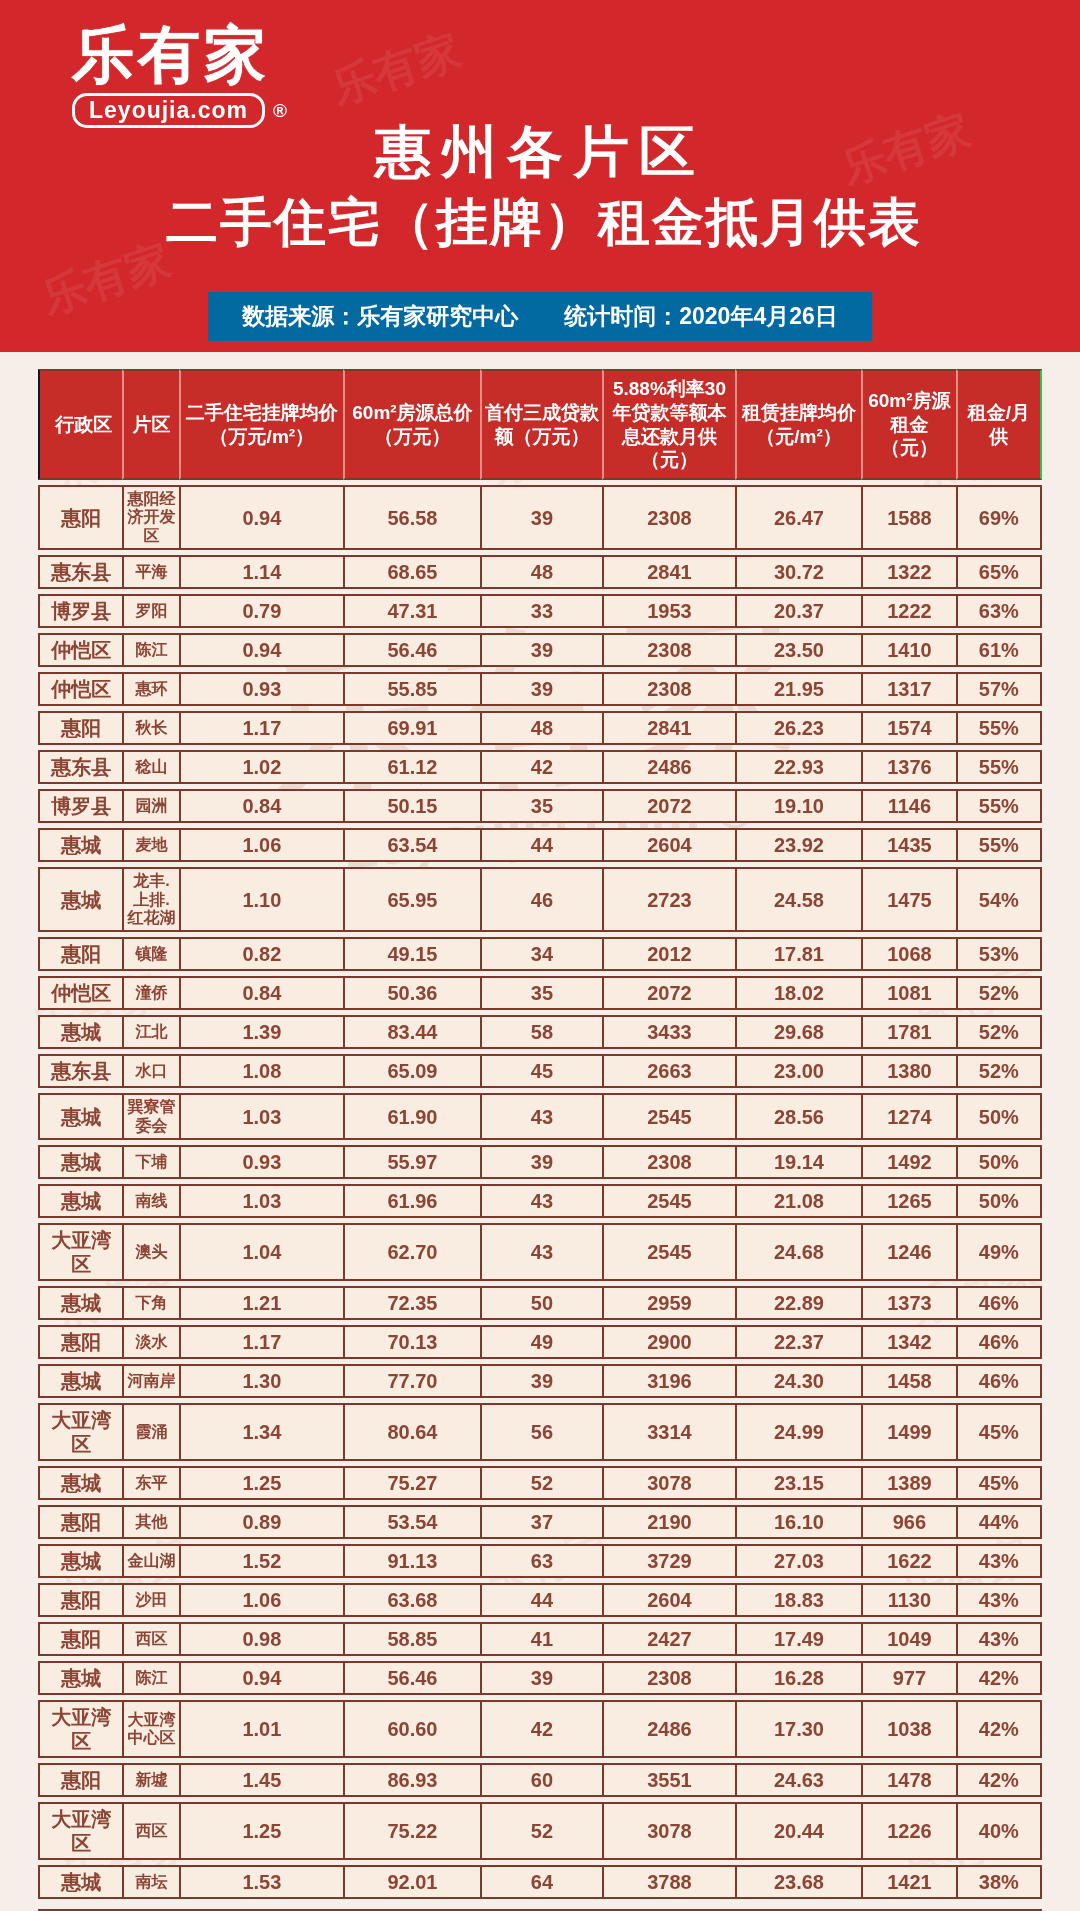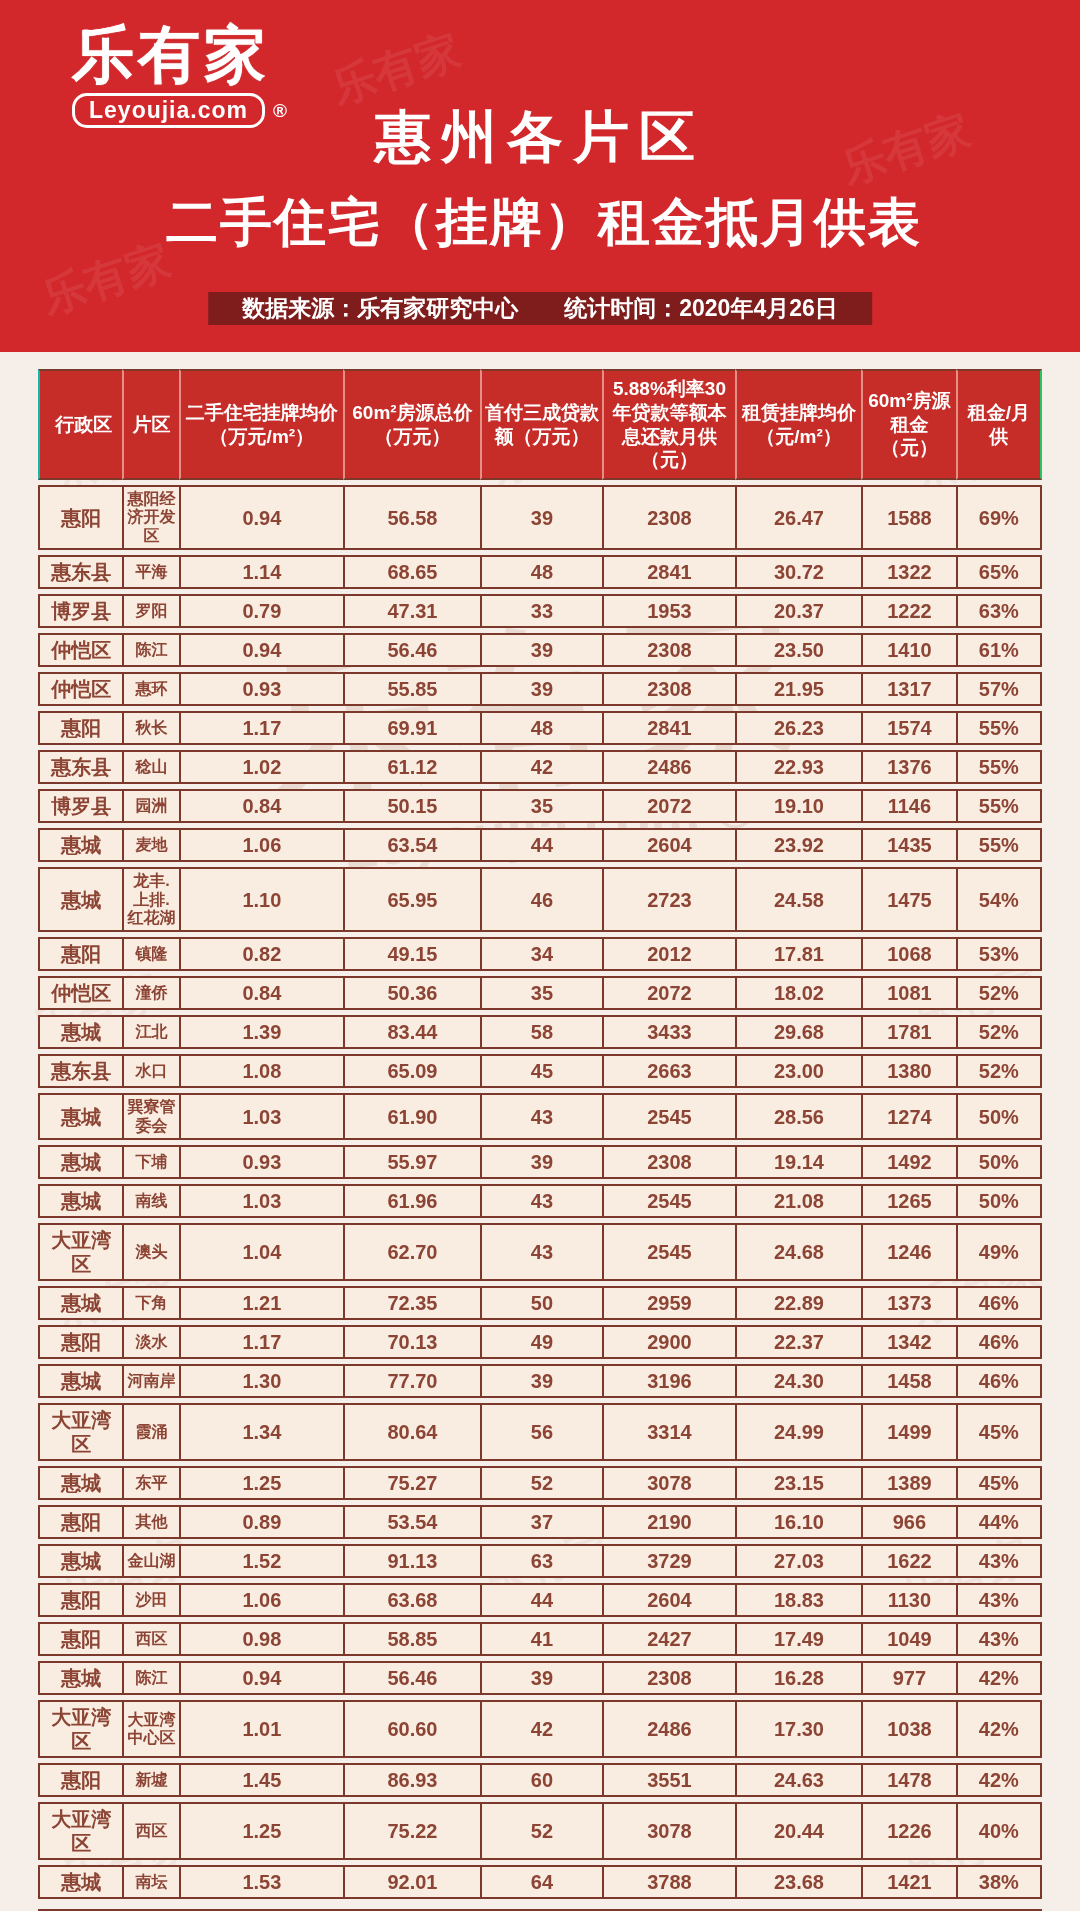--- a/index.html
+++ b/index.html
@@ -9,38 +9,38 @@
     font-family:"Liberation Sans",sans-serif;
   }
   
   .hero{position:absolute;top:0;left:0;width:1080px;height:352px;background:#d2282c;}
   .logo{position:absolute;left:72px;top:22px;color:#fff;}
   .logo-brand{font-size:62px;font-weight:900;letter-spacing:4px;line-height:1.05;
     text-shadow:0 0 1px #fff;}
   .logo-sub{display:flex;align-items:center;gap:8px;margin-top:6px;}
   .logo-box{border:3px solid #fff;border-radius:15px;padding:1px 14px;font-size:23px;font-weight:700;letter-spacing:1px;}
   .logo-reg{font-size:19px;font-weight:700;}
-  .title1{position:absolute;top:100px;left:0;width:100%;text-align:center;color:#fff;
+  .title1{position:absolute;top:115px;left:0;width:100%;text-align:center;color:#fff;
     font-size:56px;font-weight:900;letter-spacing:10px;}
   .title2{position:absolute;top:188px;left:4px;width:100%;text-align:center;color:#fff;
     font-size:52px;font-weight:900;letter-spacing:2px;}
   .source-band{position:absolute;top:292px;left:50%;transform:translateX(-50%);
-    background:#7f1d1d;color:#fff;font-size:23px;font-weight:700;
-    padding:1px 34px;white-space:nowrap;}
+    background:#0369a1;color:#fff;font-size:23px;font-weight:700;
+    padding:9px 34px;white-space:nowrap;}
   .source-band .gap{display:inline-block;width:46px;}
   
   .table-wrap{position:absolute;left:38px;top:364px;width:1004px;}
   table{width:100%;border-collapse:separate;border-spacing:0 5px;table-layout:fixed;}
   thead th{
     background:#c62d28;color:#ffffff;font-size:19px;font-weight:700;line-height:1.25;
     padding:6px 3px;vertical-align:middle;text-align:center;
     border-top:2px solid #7c392b;border-bottom:2px solid #7c392b;
     border-left:2px solid rgba(255,226,214,.55);
   }
-  thead th:first-child{border-left:2px solid #14b8a6;padding-left:8px;}
+  thead th:first-child{border-left:2px solid #0f172a;padding-left:8px;}
   thead th:last-child{border-right:2px solid #22c55e;}
   tbody td{
     background:#f9ece1;color:#8c4434;font-weight:700;text-align:center;vertical-align:middle;
     font-size:20px;line-height:1.2;padding:3px 2px;
     border-top:2px solid #7c392b;border-bottom:2px solid #7c392b;border-left:2px solid #7c392b;
     overflow:hidden;
   }
   tbody td:last-child{border-right:2px solid #7c392b;text-align:center;}
   tbody td.cell-region{font-size:20px;}
   tbody td.cell-area{font-size:16px;line-height:1.15;}

